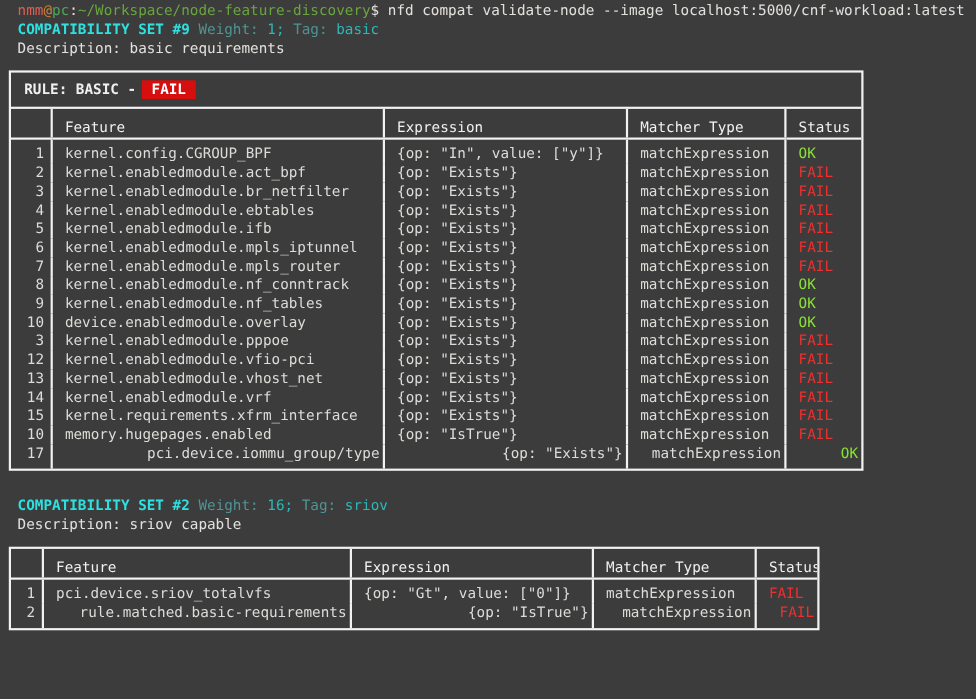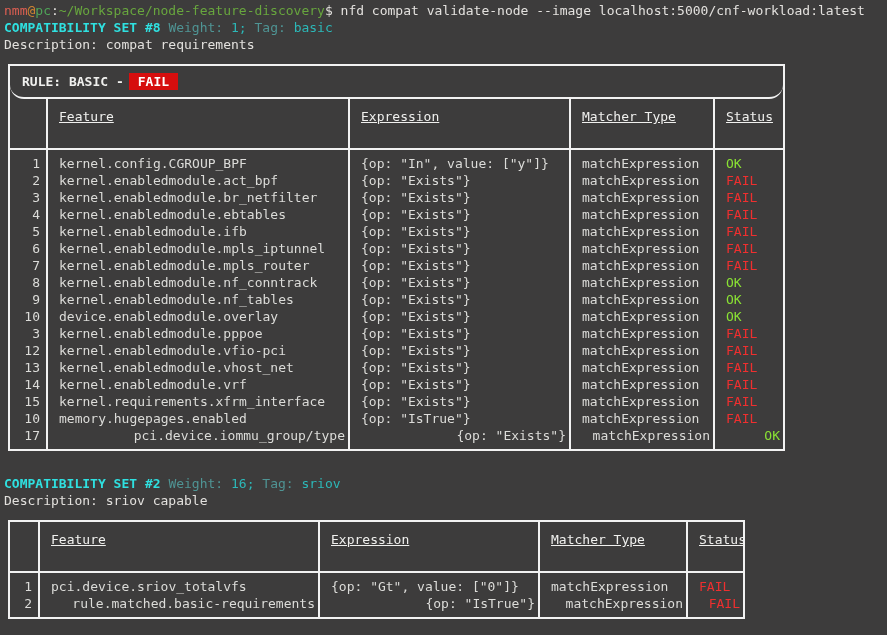--- a/index.html
+++ b/index.html
@@ -11,71 +11,71 @@
   }
   *{box-sizing:border-box;}
   html,body{margin:0;padding:0;}
   body{
     width:887px;height:635px;overflow:hidden;
     background:var(--bg);
     font-family:"DejaVu Sans Mono","Liberation Mono",monospace;
     font-size:13px;line-height:17px;color:var(--fg);
   }
   .screen{padding:2px 0 0 4px;}
-  .line{white-space:nowrap;}
+  .line{white-space:nowrap;margin-left:12px;}
   .c-user{color:var(--user);}
   .c-at{color:var(--at);}
   .c-host{color:var(--host);}
   .c-sep,.c-dollar{color:var(--fg);}
   .c-path{color:var(--path);}
   .c-cmd{color:var(--fg);}
   .set-title{color:var(--cyan-bright);font-weight:bold;}
   .lbl{color:var(--label-teal);}
   .val{color:var(--cyan-value);}
   .desc{color:var(--fg);}
   .tbl{
     display:inline-block;border:2px solid var(--border);
     margin-top:11px;margin-left:4px;background:var(--bg);
   }
   .rule-row{
     border-bottom:2px solid var(--border);
-    padding:7px 8px 7px 12px;white-space:nowrap;border-radius:14px;
+    padding:7px 8px 7px 12px;white-space:nowrap;
   }
   .rule-label{font-weight:bold;color:var(--head);}
   .badge{
     background:var(--badge-bg);color:#ffffff;font-weight:bold;
     padding:1px 9px;margin-left:5px;
   }
   table{border-collapse:collapse;table-layout:fixed;}
   .tbl1 table{width:773px;}
   .tbl2 table{width:733px;}
   .tbl1 col.c0{width:37px;}  .tbl1 col.c1{width:302px;} .tbl1 col.c2{width:221px;} .tbl1 col.c3{width:144px;} .tbl1 col.c4{width:69px;}
   .tbl2 col.c0{width:29px;}  .tbl2 col.c1{width:280px;} .tbl2 col.c2{width:220px;} .tbl2 col.c3{width:148px;} .tbl2 col.c4{width:56px;}
   th,td{
     padding:0 3px 0 11px;text-align:left;font-weight:normal;
     overflow:hidden;white-space:nowrap;
   }
-  th{color:var(--head);border-bottom:2px solid var(--border);padding-top:9px;padding-bottom:23px;text-decoration:underline;}
+  th{color:var(--head);border-bottom:2px solid var(--border);padding-top:9px;padding-bottom:0;}
   th + th, td + td{border-left:2px solid var(--border);}
   td{color:var(--cell);}
   td.num{text-align:right;padding:0 6px 0 0;}
   tbody tr:first-child td{padding-top:5px;}
   tbody tr:last-child td{padding-bottom:5px;text-align:right;}
   td.st-ok{color:var(--ok);}
   td.st-fail{color:var(--fail);}
 </style>
 </head>
 <body>
 
 <div class="screen">
   <div class="line"><span class="c-user">nmm</span><span class="c-at">@</span><span class="c-host">pc</span><span class="c-sep">:</span><span class="c-path">~/Workspace/node-feature-discovery</span><span class="c-dollar">$</span> <span class="c-cmd">nfd compat validate-node --image localhost:5000/cnf-workload:latest</span></div>
   <div>
   <section class="set">
-    <div class="line"><span class="set-title">COMPATIBILITY SET #8</span> <span class="lbl">Weight:</span> <span class="val">1;</span> <span class="lbl">Tag:</span> <span class="val">basic</span></div>
-    <div class="line desc">Description: compat requirements</div>
+    <div class="line"><span class="set-title">COMPATIBILITY SET #9</span> <span class="lbl">Weight:</span> <span class="val">1;</span> <span class="lbl">Tag:</span> <span class="val">basic</span></div>
+    <div class="line desc">Description: basic requirements</div>
     <div class="tbl tbl1">
       <div class="rule-row"><span class="rule-label">RULE: BASIC -</span><span class="badge">FAIL</span></div>
       <table>
         <colgroup>
               <col class="c0">
               <col class="c1">
               <col class="c2">
               <col class="c3">
               <col class="c4">
             </colgroup>

